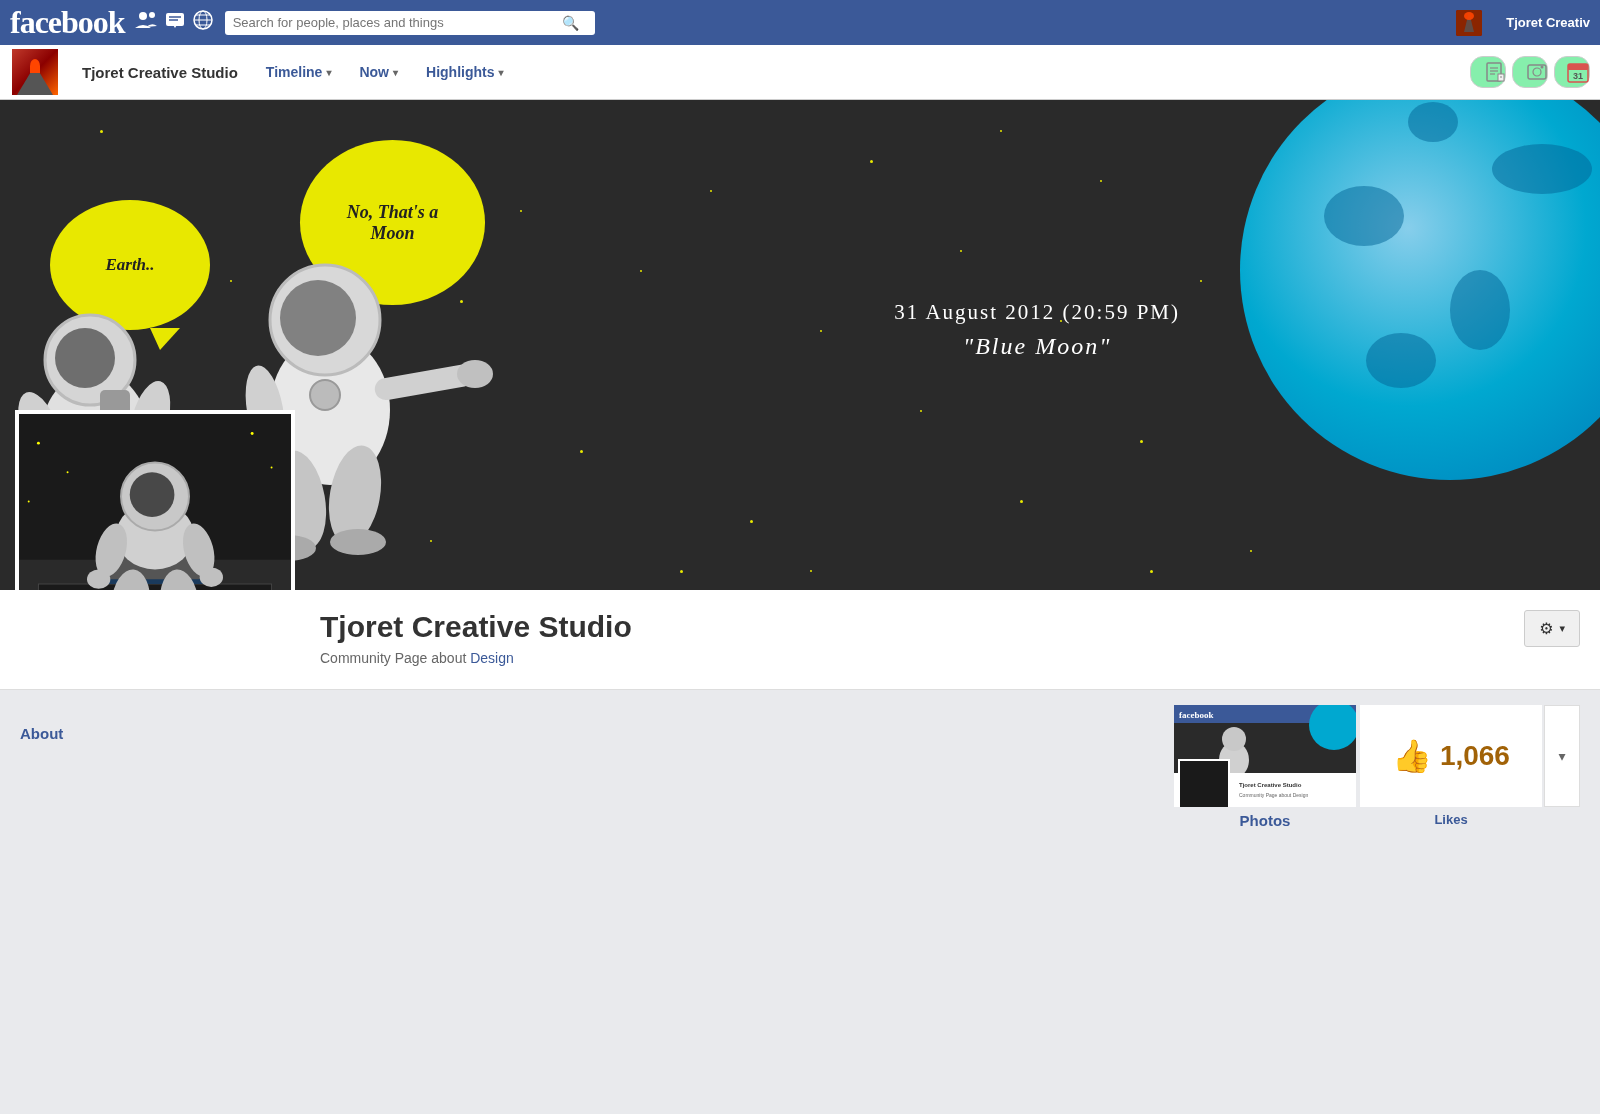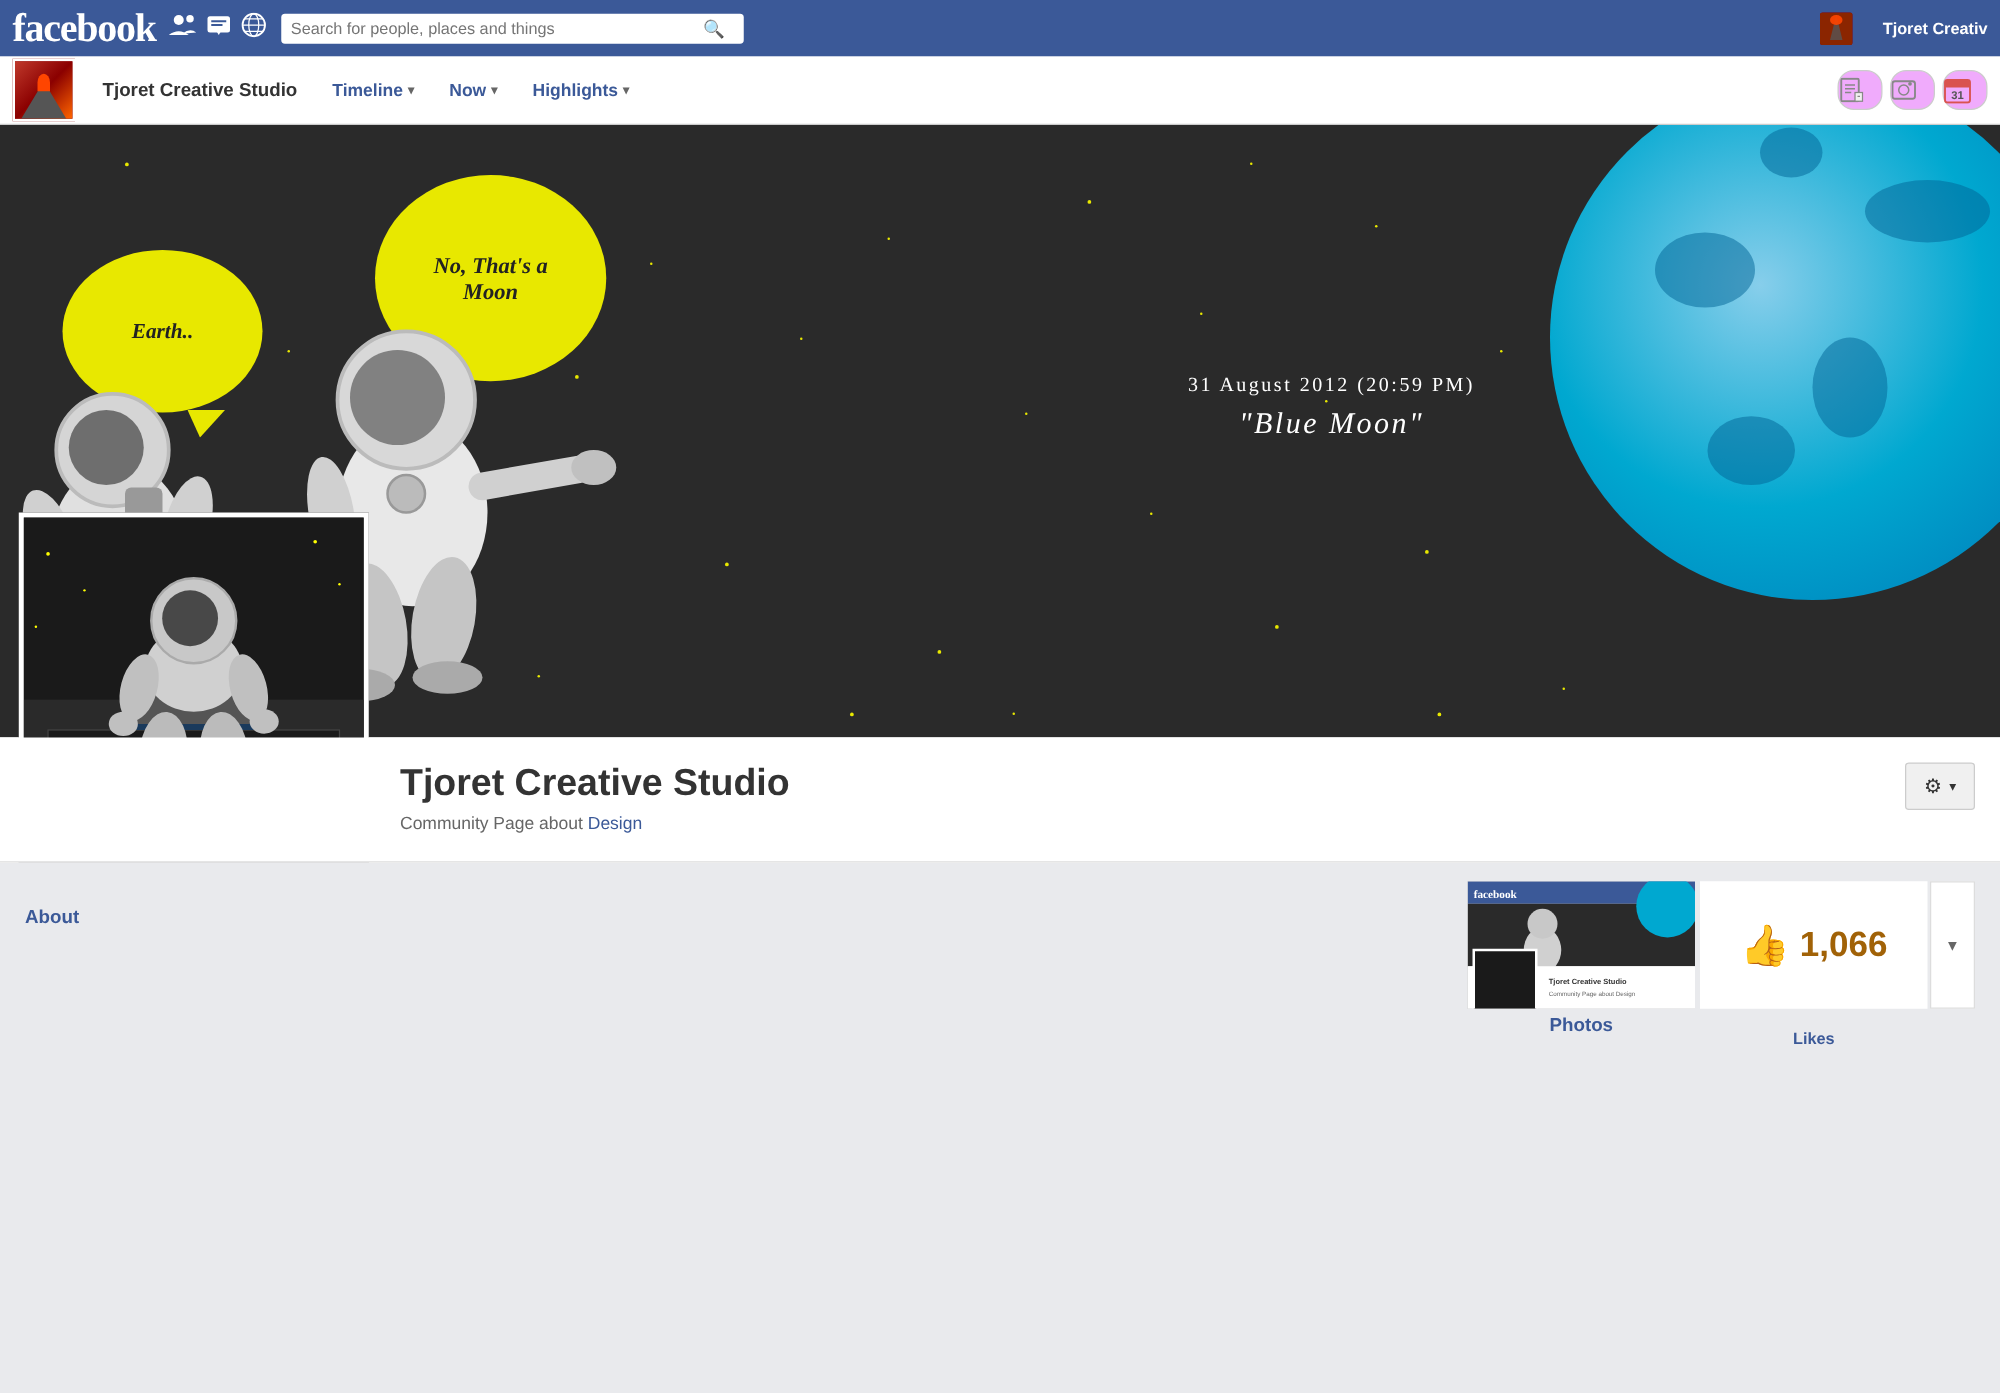--- a/index.html
+++ b/index.html
@@ -151,25 +151,25 @@
     .nav-tools {
       margin-left: auto;
       display: flex;
       gap: 6px;
       align-items: center;
     }
     .tool-btn {
       width: 36px;
       height: 32px;
       border: 1px solid #ccc;
-      background: #f0abfc;
-      cursor: pointer;
-      display: flex;
-      align-items: center;
-      justify-content: flex-start;
+      background: #86efac;
+      cursor: pointer;
+      display: flex;
+      align-items: center;
+      justify-content: flex-end;
       font-size: 16px;
       border-radius: 13px;
       color: #666;
     }
 
     
     #cover-area {
       width: 1600px;
       height: 490px;
       background: #2a2a2a;
@@ -236,21 +236,21 @@
     #cover-text {
       position: absolute;
       right: 420px;
       top: 200px;
       text-align: center;
       color: white;
       font-size: 22px;
       font-family: Georgia, serif;
       letter-spacing: 2px;
     }
-    #cover-text .date-line { font-size: 16px; margin-bottom: 8px; }
+    #cover-text .date-line { font-size: 21px; margin-bottom: 8px; }
     #cover-text .moon-line { font-size: 24px; font-style: italic; }
 
     
     #profile-area {
       background: white;
       padding: 20px 20px 20px 320px;
       display: flex;
       align-items: flex-start;
       justify-content: space-between;
       border-bottom: 1px solid #ddd;
@@ -361,21 +361,21 @@
       color: #3b5998;
     }
     .likes-count {
       font-size: 28px;
       font-weight: bold;
       color: #a16207;
     }
     .likes-label {
       font-size: 13px;
       color: #3b5998;
-      margin-top: 16px;
+      margin-top: 5px;
       font-weight: bold;
     }
 
     .more-btn {
       width: 36px;
       height: 102px;
       background: white;
       border: 1px solid #ddd;
       display: flex;
       align-items: center;

